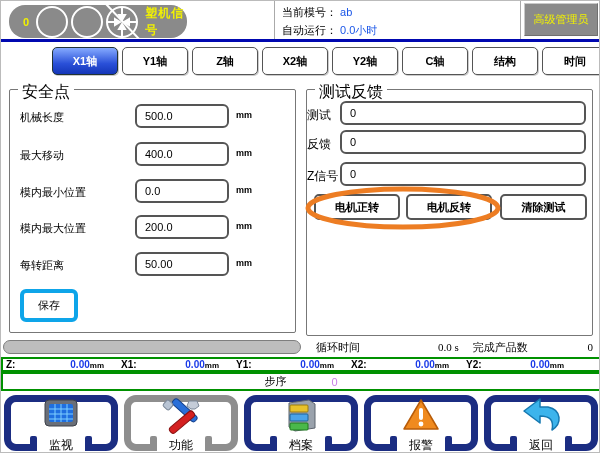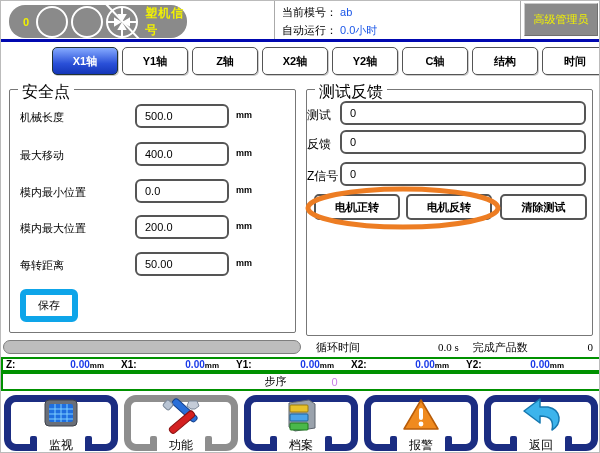--- a/index.html
+++ b/index.html
@@ -27,21 +27,21 @@
 
   
   .panel { position:absolute; border:1px solid #777; border-radius:2px; background:#fff; }
   .panel-legend { position:absolute; top:-8px; left:8px; background:#fff; padding:0 4px; font-size:16px; color:#000; }
   .safety-panel { left:8px; top:88px; width:287px; height:244px; }
   .test-panel  { left:305px; top:88px; width:287px; height:247px; }
 
   .srow-label { position:absolute; left:10px; font-size:11px; color:#000; }
   .sinput { position:absolute; left:125px; width:94px; height:24px; border:2px solid #555; border-radius:6px; background:#fff; font-size:11px; line-height:20px; padding-left:8px; color:#000; }
   .sunit { position:absolute; left:226px; font-size:9px; font-weight:bold; color:#000; }
-  .save-btn { position:absolute; left:10px; top:199px; width:58px; height:33px; background:#fff; border:6px solid #0ea5e9; border-radius:6px; font-size:11px; color:#000; cursor:pointer; font-family:inherit; }
+  .save-btn { position:absolute; left:10px; top:199px; width:58px; height:33px; background:#fff; border:4px solid #0ea5e9; border-radius:6px; font-size:11px; color:#000; cursor:pointer; font-family:inherit; }
 
   .trow-label { position:absolute; left:0; font-size:12px; color:#000; }
   .tinput { position:absolute; left:33px; width:246px; height:24px; border:2px solid #555; border-radius:6px; background:#fff; font-size:11px; line-height:20px; padding-left:8px; color:#000; }
   .tbtn { position:absolute; top:104px; height:26px; background:#fff; border:2px solid #555; border-radius:5px; font-size:11px; font-weight:bold; color:#000; cursor:pointer; font-family:inherit; }
   .tbtn.b1 { left:7px; width:86px; }
   .tbtn.b2 { left:99px; width:86px; }
   .tbtn.b3 { left:193px; width:87px; }
   .annotation { position:absolute; left:-2px; top:96px; width:200px; height:44px; pointer-events:none; }
 
   

